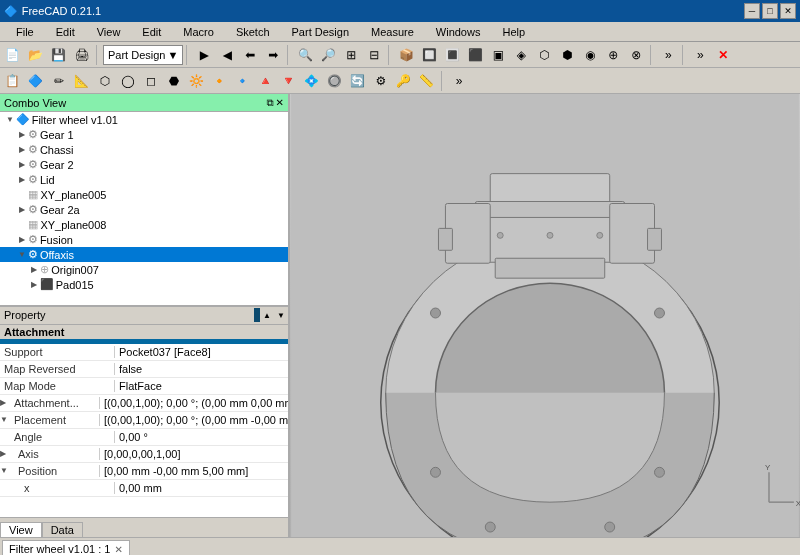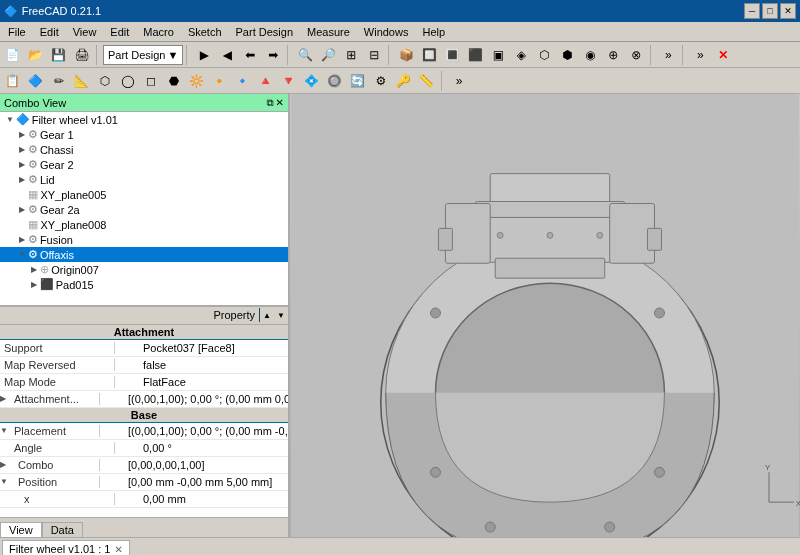--- a/index.html
+++ b/index.html
@@ -32,20 +32,21 @@
       border-bottom: 1px solid #999;
       display: flex;
       align-items: center;
       padding: 0 2px;
       gap: 2px;
     }
     .menu-item {
       padding: 2px 6px;
       font-size: 11px;
       cursor: pointer;
+      margin-left: 8px;
     }
 
     
     .toolbar {
       height: 26px;
       background: #d4d0c8;
       border-bottom: 1px solid #aaa;
       display: flex;
       align-items: center;
       padding: 1px 2px;
@@ -140,32 +141,30 @@
     #props-header {
       display: flex;
       background: #d4d0c8;
       border-bottom: 1px solid #aaa;
       height: 18px;
       align-items: center;
     }
     .props-col-header {
       font-size: 11px;
       padding: 1px 4px;
-      border-right: 1px solid #0c4a6e;
+      border-right: 6px solid #0c4a6e;
       flex: 1;
-      text-align: right;
     }
     .props-scroll-btn { width: 14px; height: 18px; font-size: 8px; display:flex; align-items:center; justify-content:center; cursor:pointer; }
     .props-section {
       background: #d4d0c8;
       font-size: 11px;
       padding: 1px 4px;
       font-weight: bold;
-      border-bottom: 1px solid #0369a1;
-      text-align: center;
+      border-bottom: 5px solid #0369a1;
     }
     .props-row {
       display: flex;
       border-bottom: 1px solid #e8e8e8;
       font-size: 11px;
       height: 17px;
       align-items: center;
     }
     .props-name {
       width: 115px;
@@ -175,21 +174,20 @@
       white-space: nowrap;
       color: #333;
       flex-shrink: 0;
     }
     .props-value {
       padding: 0 4px;
       overflow: hidden;
       white-space: nowrap;
       color: #000;
       flex: 1;
-      margin-left: 24px;
     }
     .props-arrow { width: 10px; font-size: 8px; color: #555; flex-shrink: 0; }
 
     
     #bottom-tabs {
       display: flex;
       height: 20px;
       background: #d4d0c8;
       border-top: 1px solid #aaa;
       align-items: flex-end;
@@ -463,33 +461,32 @@
       <div class="props-row">
         <span class="props-name">Map Mode</span>
         <span class="props-value">FlatFace</span>
       </div>
       <div class="props-row">
         <span class="props-arrow">▶</span>
         <span class="props-name" style="width:90px;">Attachment...</span>
         <span class="props-value">[(0,00,1,00); 0,00 °; (0,00 mm  0,00 mm...</span>
       </div>
 
-      <div class="props-section">Base</div>
       <div class="props-row">
         <span class="props-arrow">▼</span>
         <span class="props-name" style="width:90px;">Placement</span>
         <span class="props-value">[(0,00,1,00); 0,00 °; (0,00 mm  -0,00 m...</span>
       </div>
       <div class="props-row">
         <span class="props-name" style="padding-left:14px;">Angle</span>
         <span class="props-value">0,00 °</span>
       </div>
       <div class="props-row">
         <span class="props-arrow">▶</span>
-        <span class="props-name" style="padding-left:8px; width:90px;">Combo</span>
+        <span class="props-name" style="padding-left:8px; width:90px;">Axis</span>
         <span class="props-value">[0,00,0,00,1,00]</span>
       </div>
       <div class="props-row">
         <span class="props-arrow">▼</span>
         <span class="props-name" style="padding-left:8px; width:90px;">Position</span>
         <span class="props-value">[0,00 mm  -0,00 mm  5,00 mm]</span>
       </div>
       <div class="props-row">
         <span class="props-name" style="padding-left:24px;">x</span>
         <span class="props-value">0,00 mm</span>

